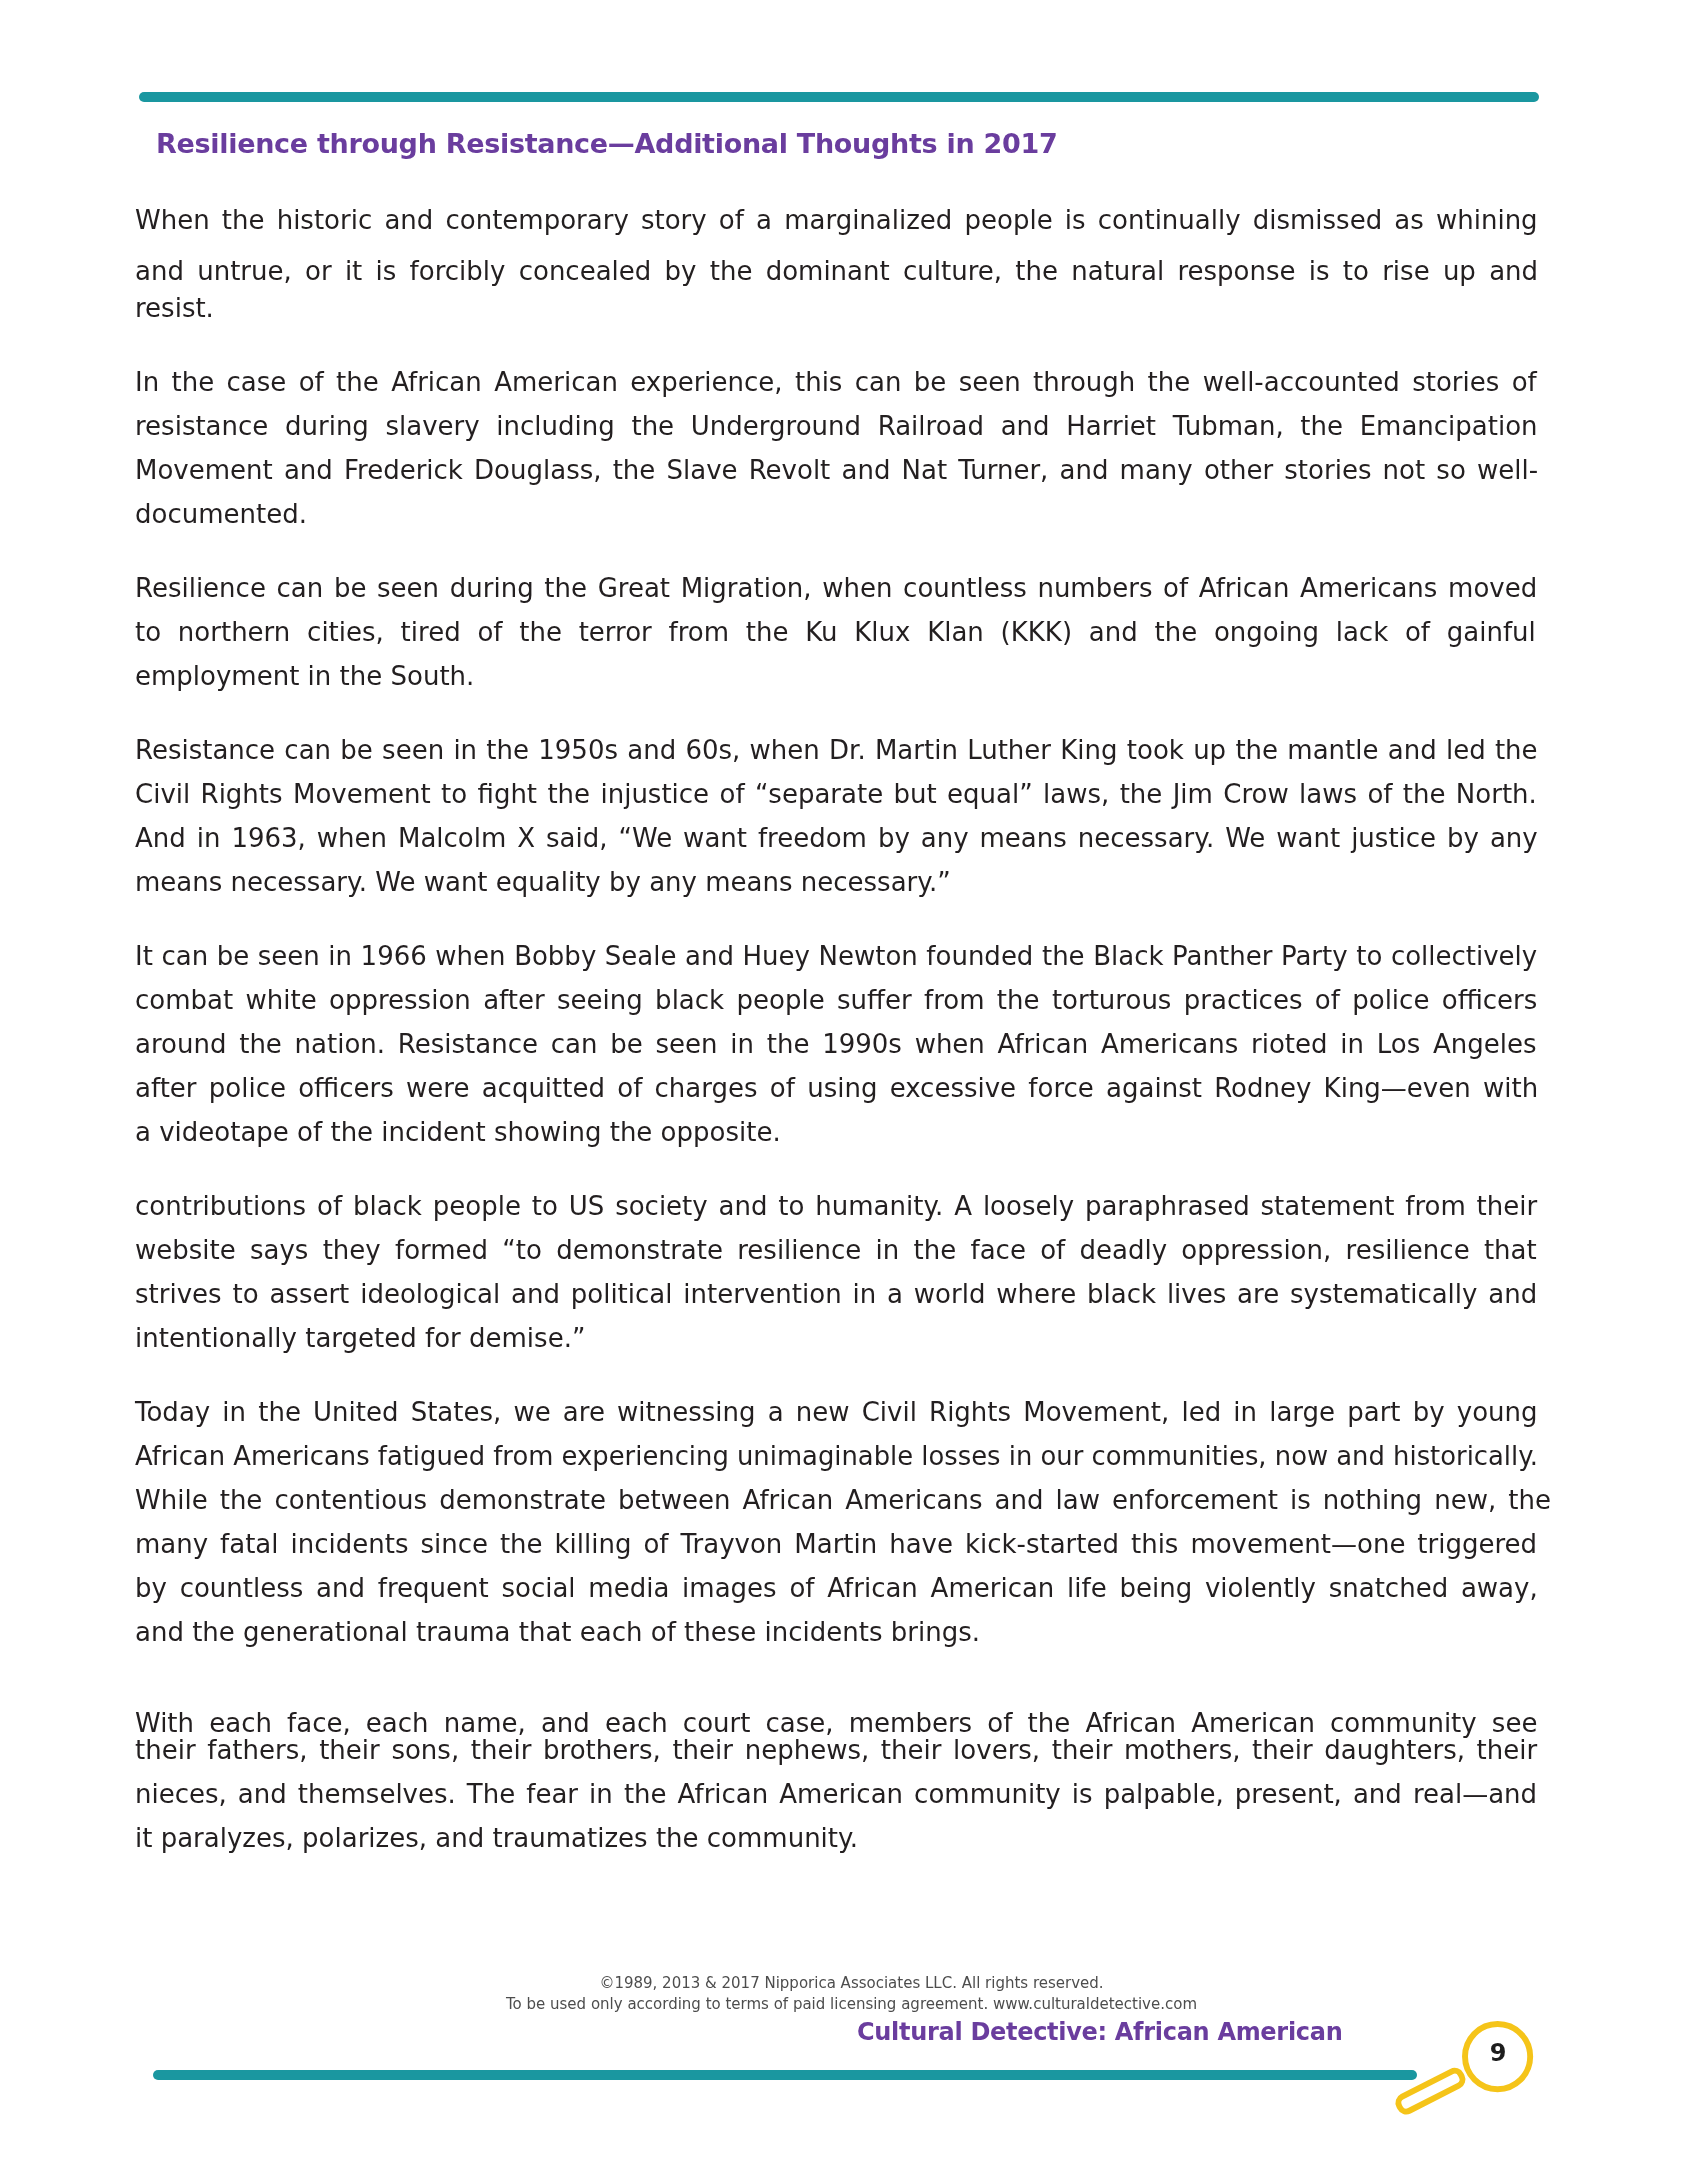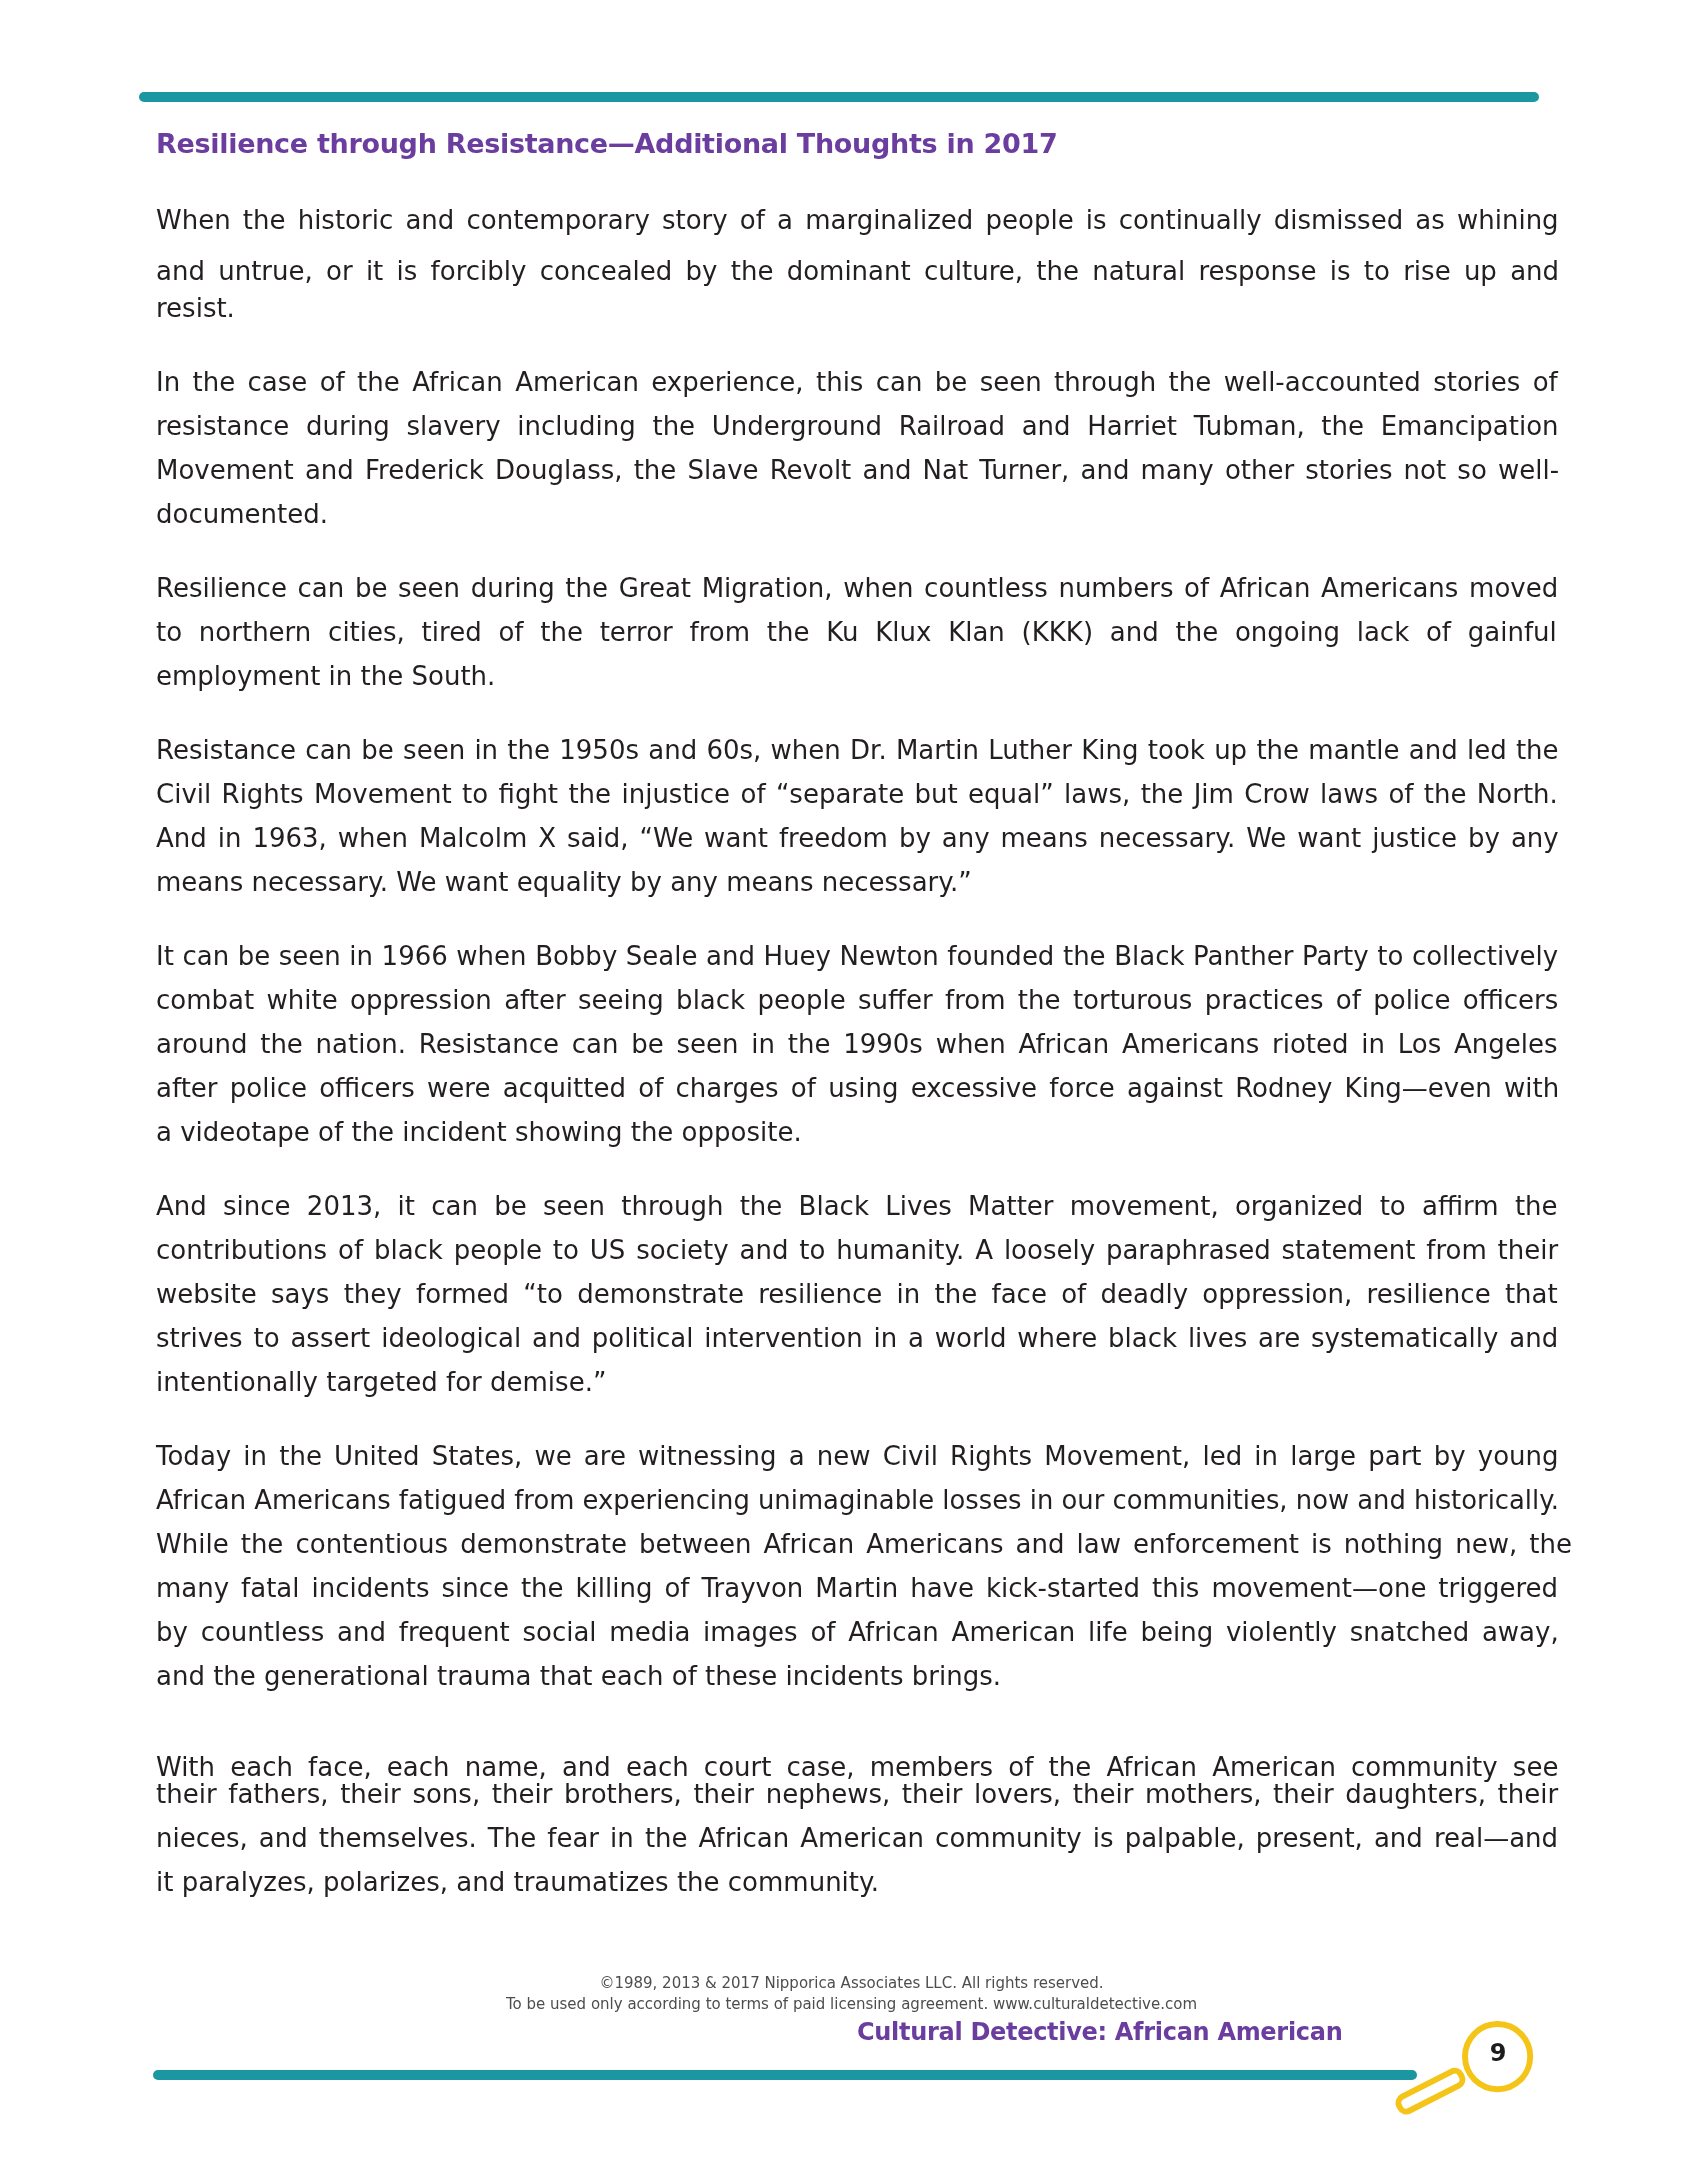--- a/index.html
+++ b/index.html
@@ -1,21 +1,21 @@
 <!DOCTYPE html>
 <html><head>
 <meta charset="utf-8">
 <style>
   html, body { margin: 0; padding: 0; background: #ffffff; }
   body { width: 1683px; height: 2178px; position: relative; overflow: hidden; font-family: "DejaVu Sans", "Liberation Sans", sans-serif; }
   .bar { position: absolute; background: #1a97a0; border-radius: 6px; }
   #top-bar { left: 139px; top: 92px; width: 1400px; height: 10px; }
   #bottom-bar { left: 153px; top: 2070px; width: 1264px; height: 10px; }
   #heading { position: absolute; left: 149px; top: 121px; margin: 7px; font-family: "DejaVu Sans", sans-serif; font-weight: bold; font-size: 27px; color: #6a3d9e; white-space: nowrap; letter-spacing: -0.3px; }
-  #body-text { position: absolute; left: 156px; top: 198px; width: 1389px; color: #231f20; font-family: "DejaVu Sans", sans-serif; font-size: 26px; }
+  #body-text { position: absolute; left: 135px; top: 198px; width: 1389px; color: #231f20; font-family: "DejaVu Sans", sans-serif; font-size: 26px; }
   .para { margin: 0 0 30px 0; }
   .line { display: block; height: 44px; line-height: 44px; white-space: nowrap; overflow: visible; }
   .line .inner { display: inline-block; transform-origin: 0 50%; }
   .line.just .inner { text-align: justify; text-align-last: justify; }
   #copyright { position: absolute; left: 0; width: 1703px; top: 1973px; text-align: center; color: #4d4d4d; font-family: "DejaVu Sans", sans-serif; font-size: 15px; line-height: 21px; }
   #brand { position: absolute; left: 857px; top: 2010px; font-family: "DejaVu Sans", sans-serif; font-weight: bold; font-size: 24px; color: #6a3d9e; white-space: nowrap; letter-spacing: -0.3px; margin-top: 8px; }
   #magnifier { position: absolute; left: 1386px; top: 2010px; width: 158px; height: 109px; }
   #page-number { position: absolute; left: 1478px; top: 2039px; width: 40px; text-align: center; font-family: "DejaVu Sans", sans-serif; font-weight: bold; font-size: 24px; color: #1d1d1d; }
 </style>
 </head>
@@ -49,21 +49,20 @@
       <span class="line"><span class="inner">means necessary. We want equality by any means necessary.”</span></span>
     </div>
     <div class="para">
       <span class="line just"><span class="inner" style="word-spacing: 0.3px;">It can be seen in 1966 when Bobby Seale and Huey Newton founded the Black Panther Party to collectively</span></span>
       <span class="line just"><span class="inner" style="word-spacing: 4.1px;">combat white oppression after seeing black people suffer from the torturous practices of police officers</span></span>
       <span class="line just"><span class="inner" style="word-spacing: 4.5px;">around the nation. Resistance can be seen in the 1990s when African Americans rioted in Los Angeles</span></span>
       <span class="line just"><span class="inner" style="word-spacing: 4px;">after police officers were acquitted of charges of using excessive force against Rodney King—even with</span></span>
       <span class="line"><span class="inner">a videotape of the incident showing the opposite.</span></span>
     </div>
     <div class="para">
-      <span class="line just"><span class="inner" style="word-spacing: 8px;">And since 2013, it can be seen through the Black Lives Matter movement, organized to affirm the</span></span>
       <span class="line just"><span class="inner" style="word-spacing: 2.6px;">contributions of black people to US society and to humanity. A loosely paraphrased statement from their</span></span>
       <span class="line just"><span class="inner" style="word-spacing: 6px;">website says they formed “to demonstrate resilience in the face of deadly oppression, resilience that</span></span>
       <span class="line just"><span class="inner" style="word-spacing: 2.6px;">strives to assert ideological and political intervention in a world where black lives are systematically and</span></span>
       <span class="line"><span class="inner">intentionally targeted for demise.”</span></span>
     </div>
     <div class="para">
       <span class="line just"><span class="inner" style="word-spacing: 3.9px;">Today in the United States, we are witnessing a new Civil Rights Movement, led in large part by young</span></span>
       <span class="line just"><span class="inner" style="transform: scaleX(0.993307);">African Americans fatigued from experiencing unimaginable losses in our communities, now and historically.</span></span>
       <span class="line just"><span class="inner" style="word-spacing: 3.8px;">While the contentious demonstrate between African Americans and law enforcement is nothing new, the</span></span>
       <span class="line just"><span class="inner" style="word-spacing: 3.7px;">many fatal incidents since the killing of Trayvon Martin have kick-started this movement—one triggered</span></span>

